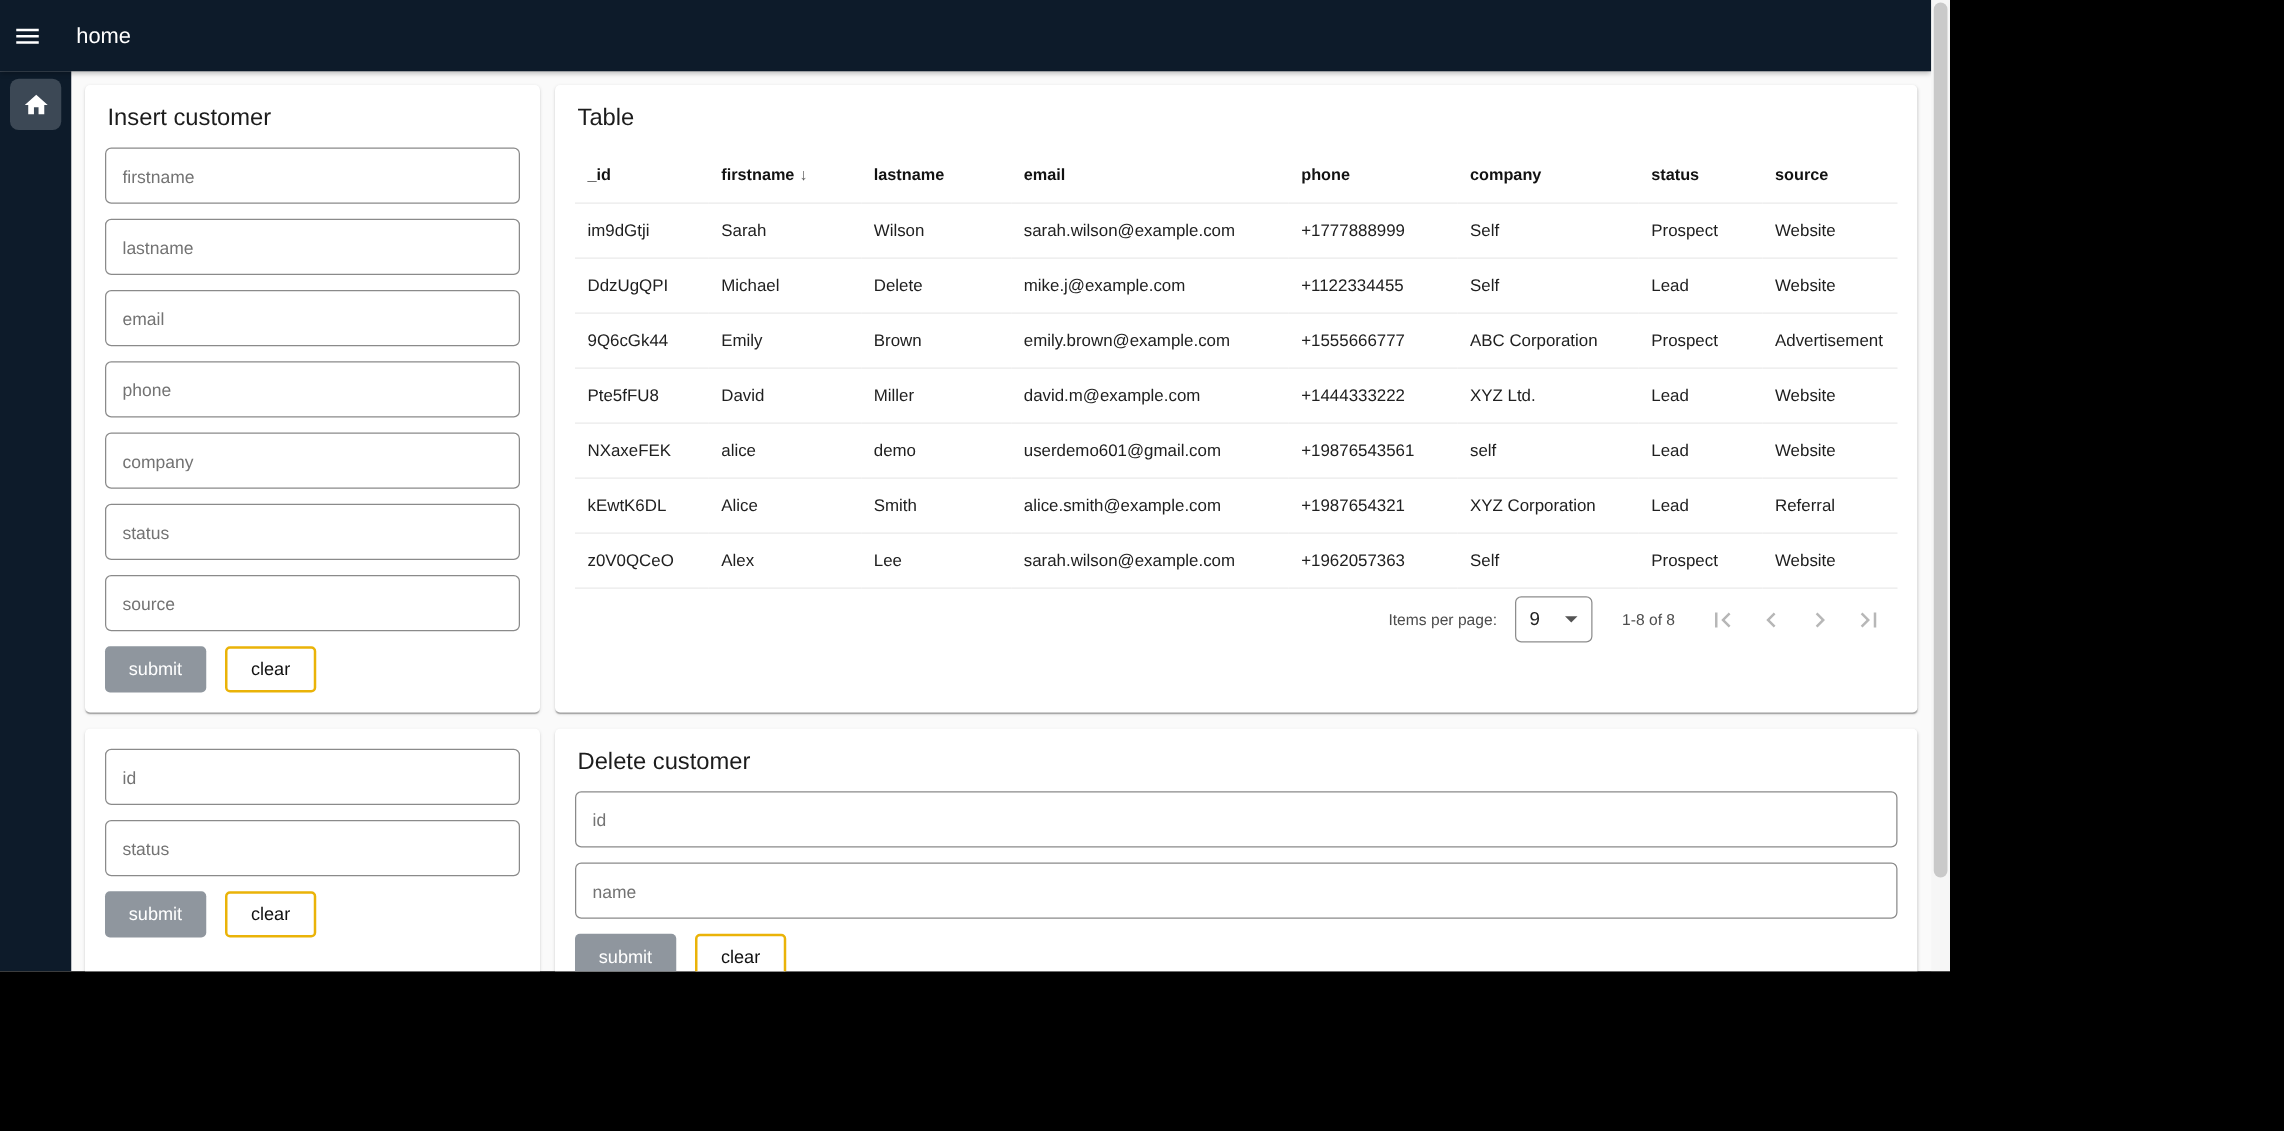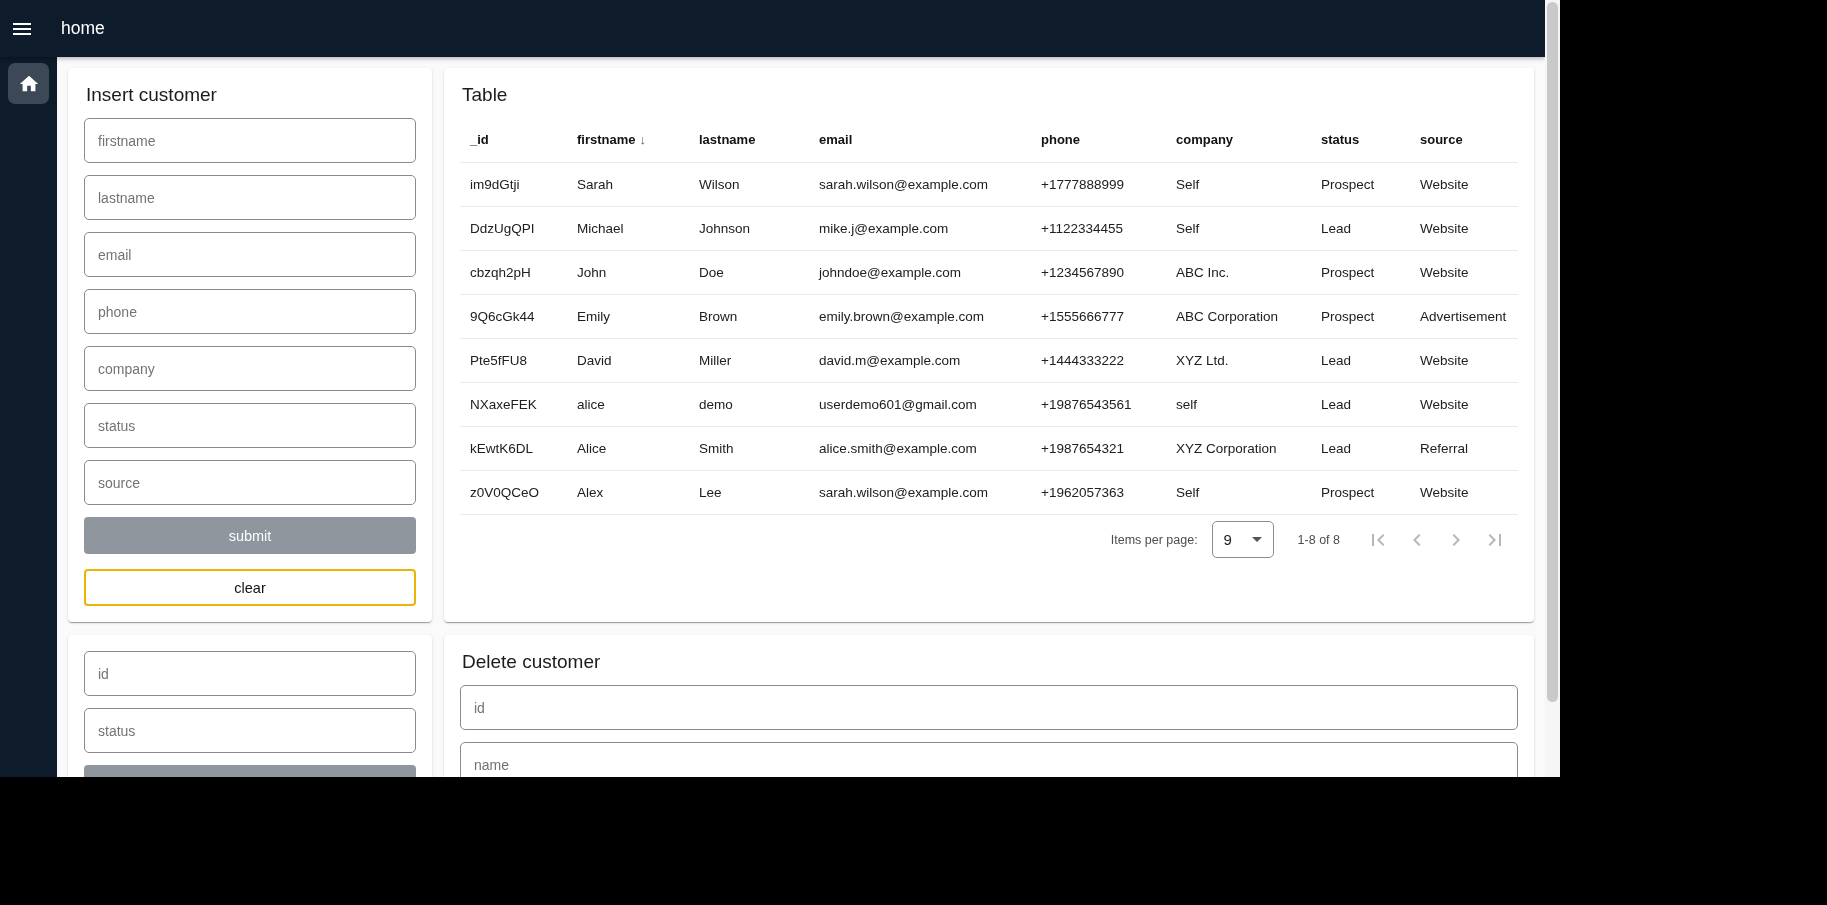--- a/index.html
+++ b/index.html
@@ -38,21 +38,21 @@
   }
   .card-title { font-size:19px; font-weight:400; color:#1c1c1c; margin:0 0 12px 2px; line-height:22px; }
 
   
   .field { margin-bottom:12px; }
   .field input {
     width:100%; height:45px; box-sizing:border-box; border:1px solid #8a8a8a; border-radius:5px;
     padding:0 13px; font-size:14px; font-family:inherit; color:#111; background:#fff; outline:none;
   }
   .field input::placeholder { color:#737373; opacity:1; }
-  .btn-row { display:flex; gap:15px; margin-top:5px;flex-direction:column; }
+  .btn-row { display:flex; gap:15px; margin-top:5px; }
   .btn { height:37px; border-radius:4px; font-size:14.5px; font-family:inherit; padding:0 19px; cursor:pointer; }
   .btn.filled { background:#8f969e; color:#ffffff; border:none; }
   .btn.outlined { background:#ffffff; color:#111111; border:2px solid #eab308; }
 
   
   table { width:100%; border-collapse:collapse; table-layout:fixed; }
   th, td {
     text-align:left; height:44px; padding:0 10px; border-bottom:1px solid #eaeaea;
     overflow:hidden; white-space:nowrap; box-sizing:border-box;
   }
@@ -143,35 +143,25 @@
               <td>Wilson</td>
               <td>sarah.wilson@example.com</td>
               <td>+1777888999</td>
               <td>Self</td>
               <td>Prospect</td>
               <td>Website</td>
             </tr>
             <tr>
               <td>DdzUgQPI</td>
               <td>Michael</td>
-              <td>Johnson</td>
+              <td>Delete</td>
               <td>mike.j@example.com</td>
               <td>+1122334455</td>
               <td>Self</td>
               <td>Lead</td>
-              <td>Website</td>
-            </tr>
-            <tr>
-              <td>cbzqh2pH</td>
-              <td>John</td>
-              <td>Doe</td>
-              <td>johndoe@example.com</td>
-              <td>+1234567890</td>
-              <td>ABC Inc.</td>
-              <td>Prospect</td>
               <td>Website</td>
             </tr>
             <tr>
               <td>9Q6cGk44</td>
               <td>Emily</td>
               <td>Brown</td>
               <td>emily.brown@example.com</td>
               <td>+1555666777</td>
               <td>ABC Corporation</td>
               <td>Prospect</td>

